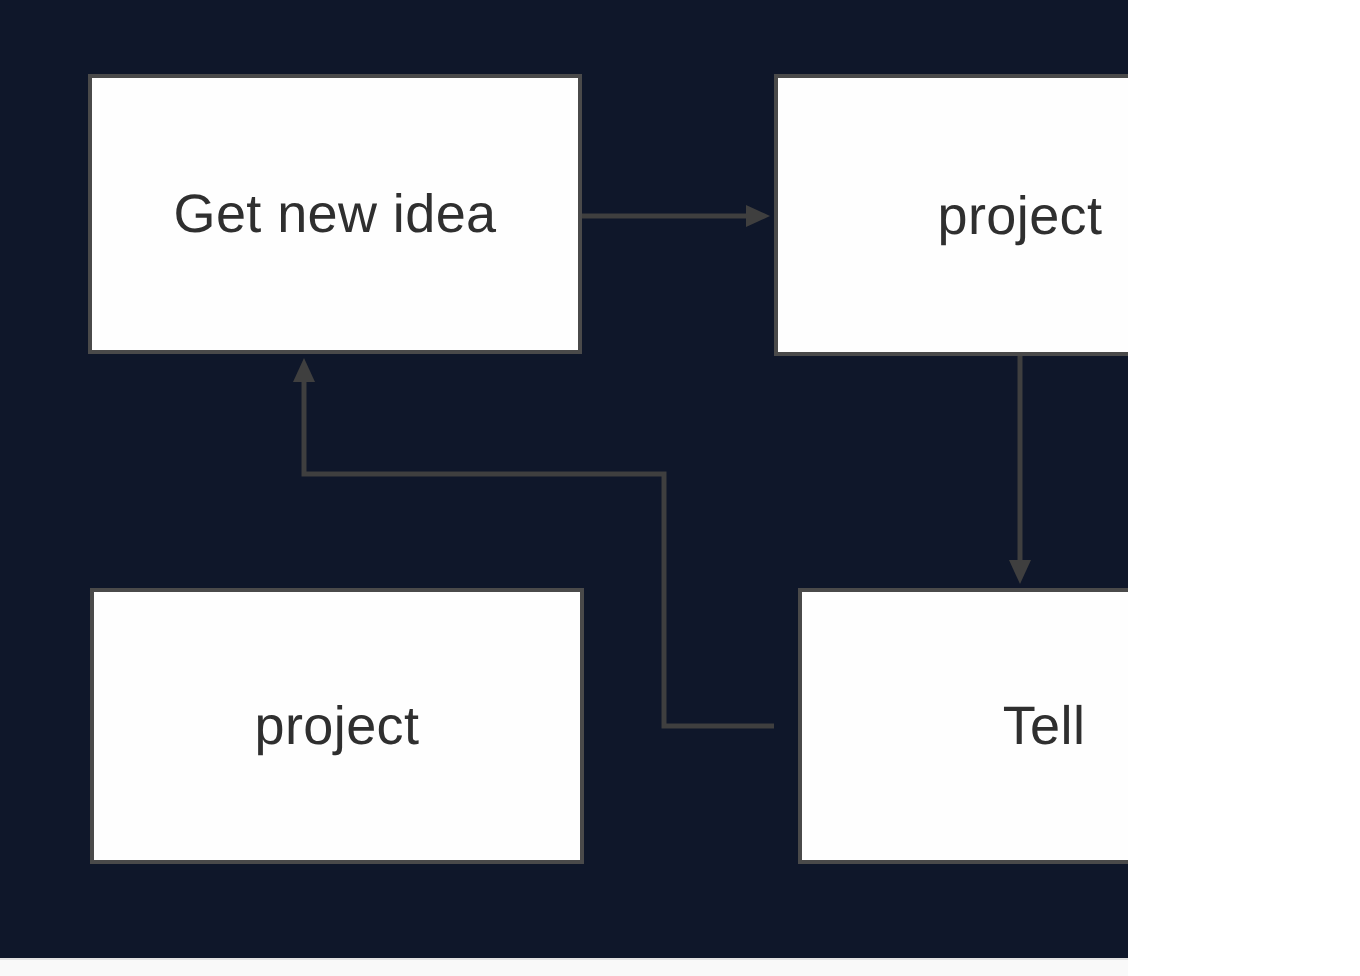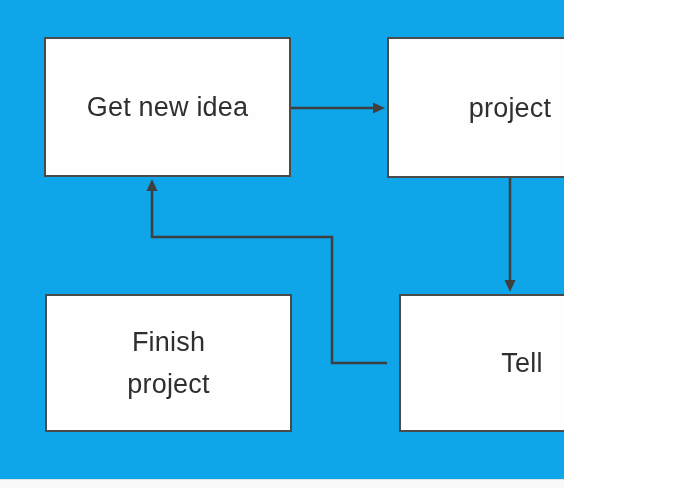--- a/index.html
+++ b/index.html
@@ -4,21 +4,21 @@
 <style>
   html, body {
     margin: 0;
     padding: 0;
     font-family: "Liberation Sans", "DejaVu Sans", sans-serif;
   }
   #canvas {
     position: relative;
     width: 564px;
     height: 488px;
-    background: #0ea5e9;
+    background: #0f172a;
     overflow: hidden;
   }
   .node {
     position: absolute;
     background: #fefefe;
     border: 2.5px solid #4a4a4a;
     box-sizing: border-box;
     display: flex;
     flex-direction: column;
     align-items: center;
@@ -82,21 +82,20 @@
   <div class="node" id="node-get-new-idea">
     <div>Get new idea</div>
     <div></div>
   </div>
 
   <div class="node" id="node-start-new-project">
     <div>project</div>
   </div>
 
   <div class="node" id="node-finish-project">
-    <div>Finish</div>
     <div>project</div>
   </div>
 
   <div class="node" id="node-tell-everyone">
     <div>Tell</div>
   </div>
 
   <div id="footer-divider"></div>
   <div id="footer-strip"></div>
 

